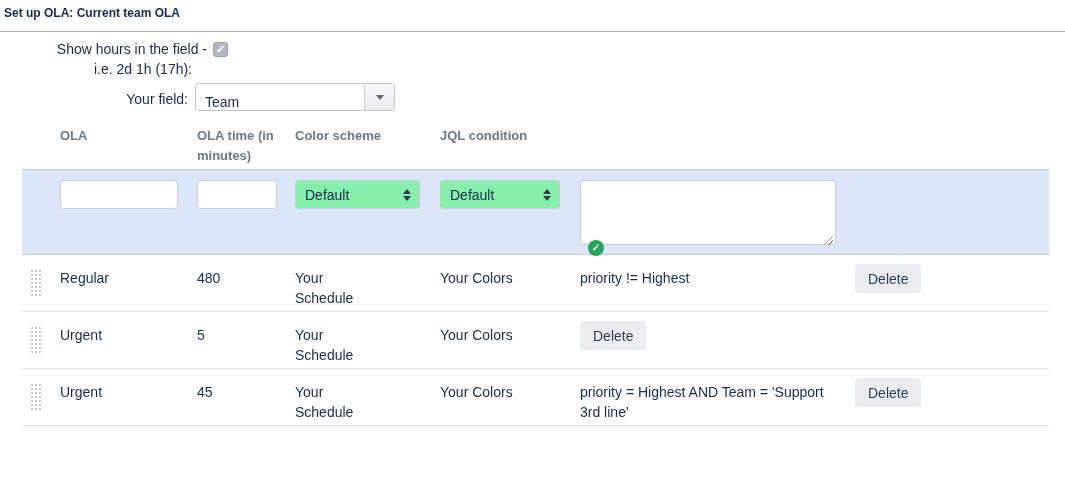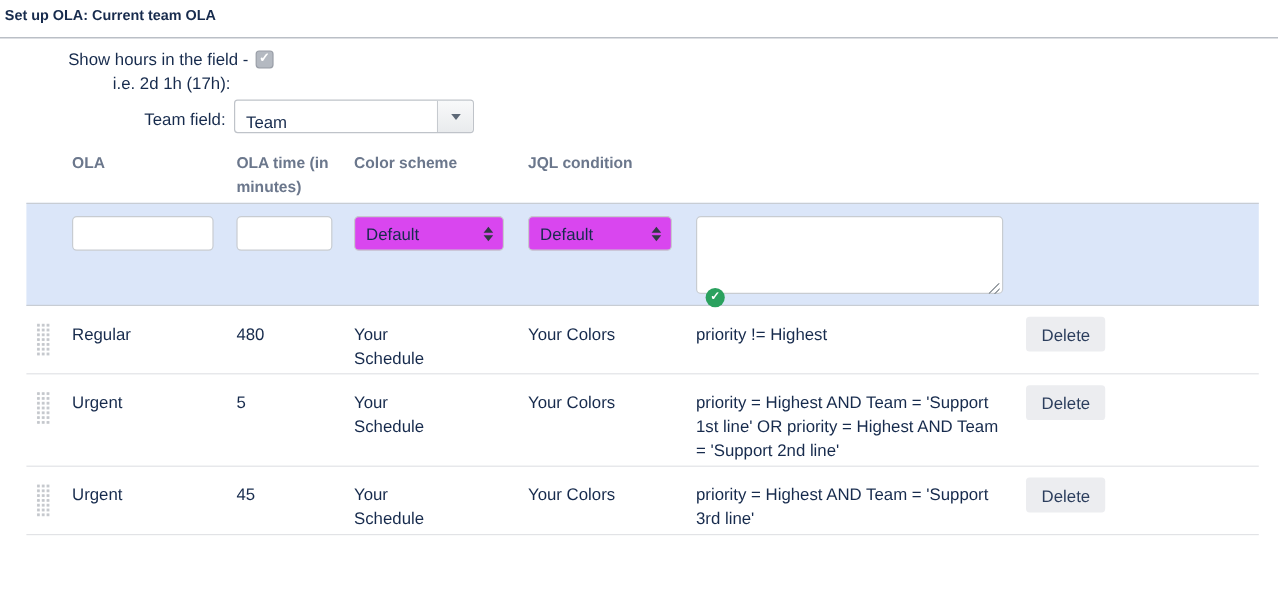--- a/index.html
+++ b/index.html
@@ -80,21 +80,21 @@
     height: 29px; border: 1px solid #c8ccd1; border-radius: 4px;
     background: #fff; padding: 0 7px; font: inherit; color: inherit; outline: none;
   }
   .input-ola  { width: 118px; }
   .input-time { width: 80px; }
 
   .sel-wrap { position: relative; display: inline-block; }
   .sel {
     -webkit-appearance: none; appearance: none;
     height: 29px; border: 1px solid #c6c9ce; border-radius: 4px;
-    background: #d946ef; padding: 0 24px 0 9px; font: inherit; color: inherit;
+    background: #86efac; padding: 0 24px 0 9px; font: inherit; color: inherit;
     outline: none; cursor: pointer;
   }
   .sel-calendar { width: 125px; }
   .sel-color    { width: 120px; }
   .sel-arrows {
     position: absolute; right: 9px; top: 50%; transform: translateY(-50%);
     display: flex; flex-direction: column; align-items: center; pointer-events: none;
   }
   .tri-up {
     width: 0; height: 0; margin-bottom: 2px;
@@ -158,21 +158,21 @@
 <body>
 
 <div class="page-title">Set up OLA: Current team OLA</div>
 <div class="title-rule"></div>
 
 <div class="lbl lbl-show-hours">Show hours in the field -</div>
 <div class="checkbox">
   <span>✓</span>
 </div>
 <div class="lbl lbl-hint">i.e. 2d 1h (17h):</div>
-<div class="lbl lbl-team">Team field:</div>
+<div class="lbl lbl-team">Your field:</div>
 
 <div class="combobox">
   <span class="cb-text">Team</span>
   <span class="cb-btn">
     <span class="caret-down"></span>
   </span>
 </div>
 
 <div class="ola-table">
 
@@ -233,21 +233,20 @@
   </div>
 
   <div class="trow data-row">
     <div>
         <div class="drag-handle"></div>
       </div>
     <div>Urgent</div>
     <div>5</div>
     <div><span class="cell-calendar-text">Your Schedule</span></div>
     <div>Your Colors</div>
-    <div class="cell-jql-text">priority = Highest AND Team = 'Support 1st line' OR priority = Highest AND Team = 'Support 2nd line'</div>
     <div><button class="btn delete-btn">Delete</button></div>
   </div>
 
   <div class="trow data-row">
     <div>
         <div class="drag-handle"></div>
       </div>
     <div>Urgent</div>
     <div>45</div>
     <div><span class="cell-calendar-text">Your Schedule</span></div>

